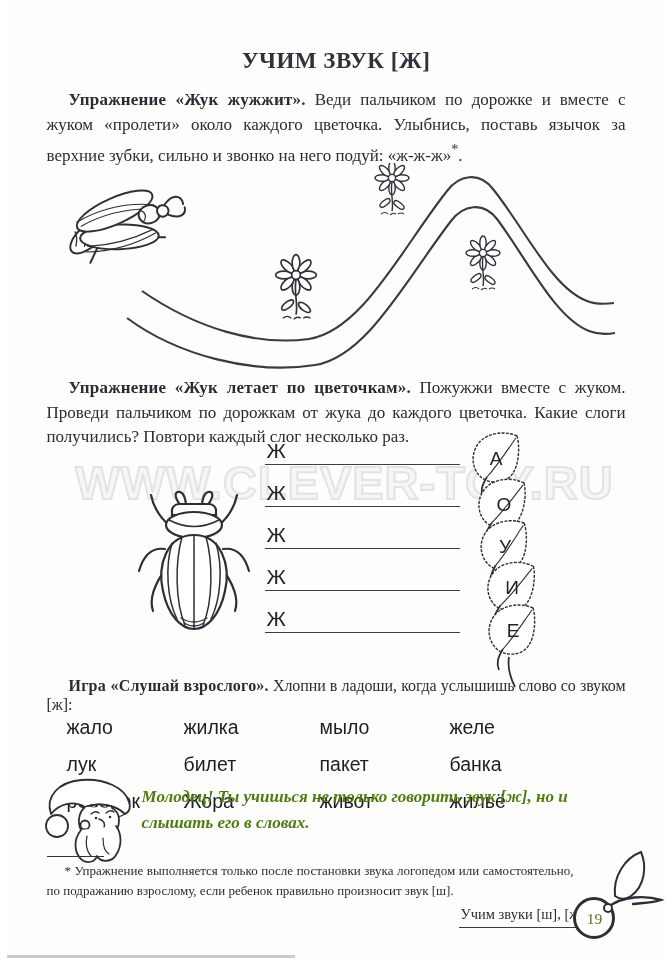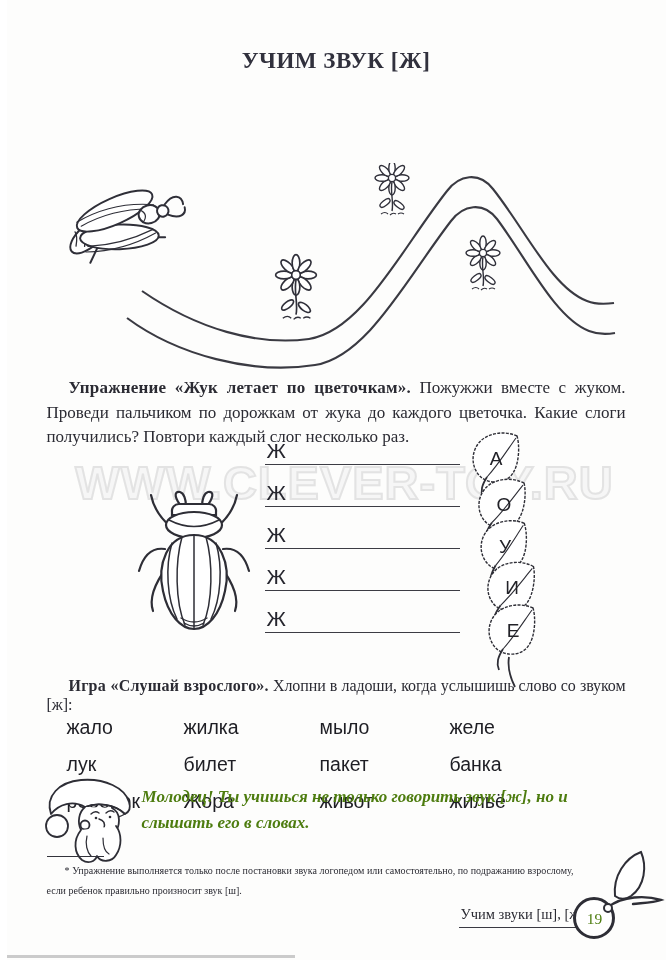--- a/index.html
+++ b/index.html
@@ -49,21 +49,21 @@
   .word-col span { display:block;margin-top:11px; }
   .gnome { position:absolute; left:30px; top:774px; }
   .praise {
     position:absolute; left:135px; right:24px; top:784px;
     font-size:17px; line-height:26px; font-weight:bold; font-style:italic;
     color:#4d7c0f;
   }
   .foot-rule { position:absolute; left:40px; top:856px; width:57px; border-top:1.6px solid #33333b; }
   .footnote {
     position:absolute; left:40px; right:92px; top:861px;
-    font-size:10px; line-height:19.5px; text-indent:18px; text-align:justify;
+    font-size:13px; line-height:19.5px; text-indent:18px; text-align:justify;
   }
   .footer-label {
     position:absolute; left:452px; top:906px; font-size:14.5px; color:#2b2b33;
     border-bottom:1.5px solid #3a3a42; padding:0 4px 4px 2px;
   }
   .cherry { position:absolute; left:556px; top:846px; }
   .page-num {
     position:absolute; left:575px; top:910px; width:26px; text-align:center;
     font-size:15.5px; color:#4d7c0f;
   }
@@ -73,20 +73,21 @@
   }
   svg { display:block; }
 </style>
 </head>
 <body>
 
 <div class="page">
 
   <div class="title">УЧИМ ЗВУК [Ж]</div>
 
+  <p class="para p1"><b>Упражнение «Жук жужжит».</b><span> Веди пальчиком по дорожке и вместе с жуком «пролети» около каждого цветочка. Улыбнись, поставь язычок за верхние зубки, сильно и звонко на него подуй: «ж-ж-ж»</span><sup>*</sup><span>.</span></p>
 
   <svg class="illu1" width="600" height="215" viewBox="0 0 600 215">
     <defs>
       <g id="flw" stroke="#30303a" fill="#ffffff" stroke-width="1.4">
         <ellipse cx="10" cy="0" rx="7" ry="3.2"></ellipse>
         <ellipse cx="7.1" cy="7.1" rx="7" ry="3.2" transform="rotate(45 7.1 7.1)"></ellipse>
         <ellipse cx="0" cy="10" rx="3.2" ry="7"></ellipse>
         <ellipse cx="-7.1" cy="7.1" rx="7" ry="3.2" transform="rotate(-45 -7.1 7.1)"></ellipse>
         <ellipse cx="-10" cy="0" rx="7" ry="3.2"></ellipse>
         <ellipse cx="-7.1" cy="-7.1" rx="7" ry="3.2" transform="rotate(45 -7.1 -7.1)"></ellipse>

